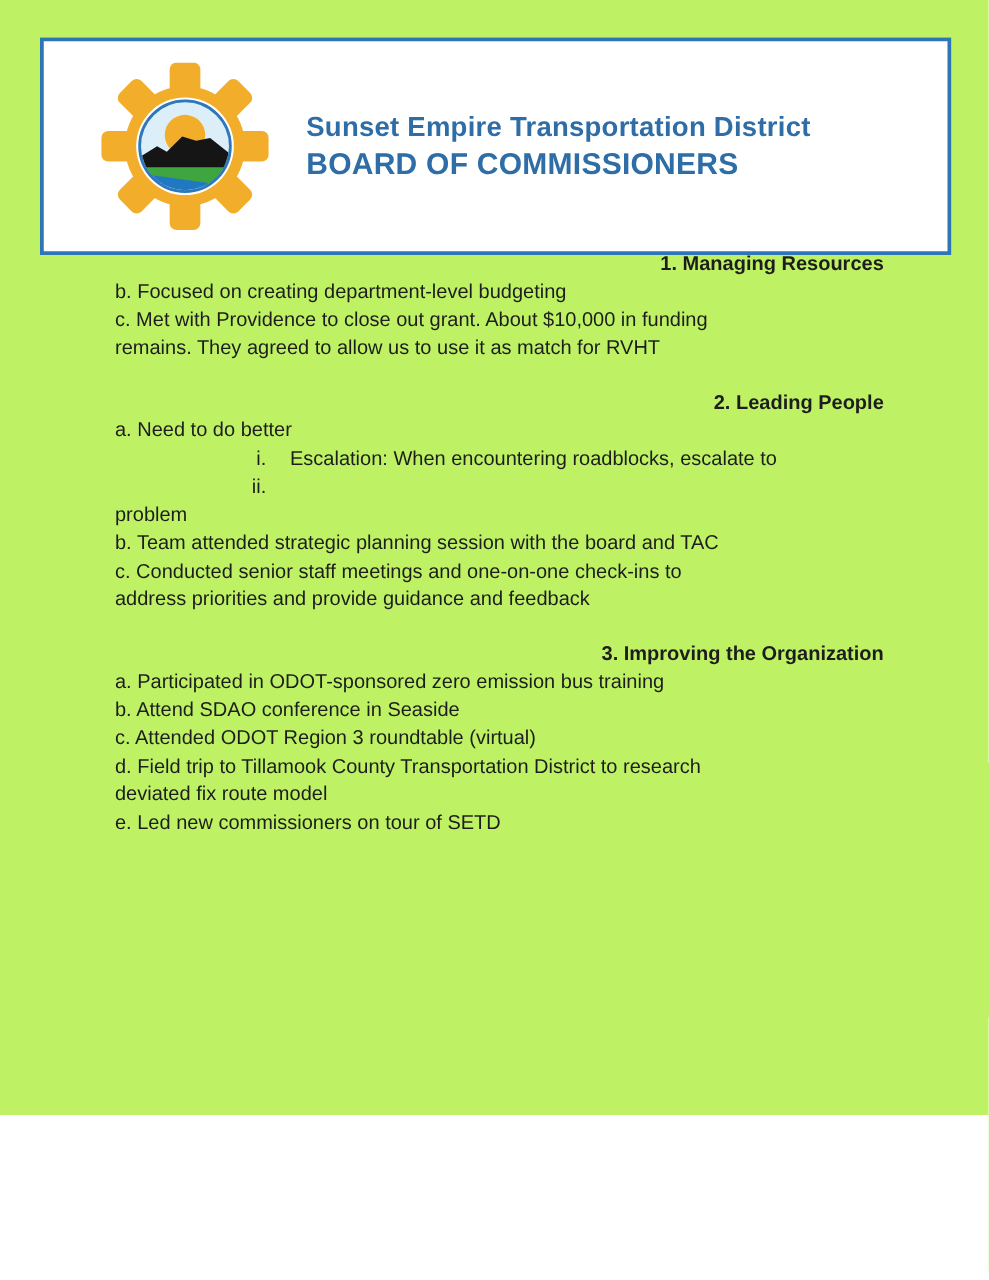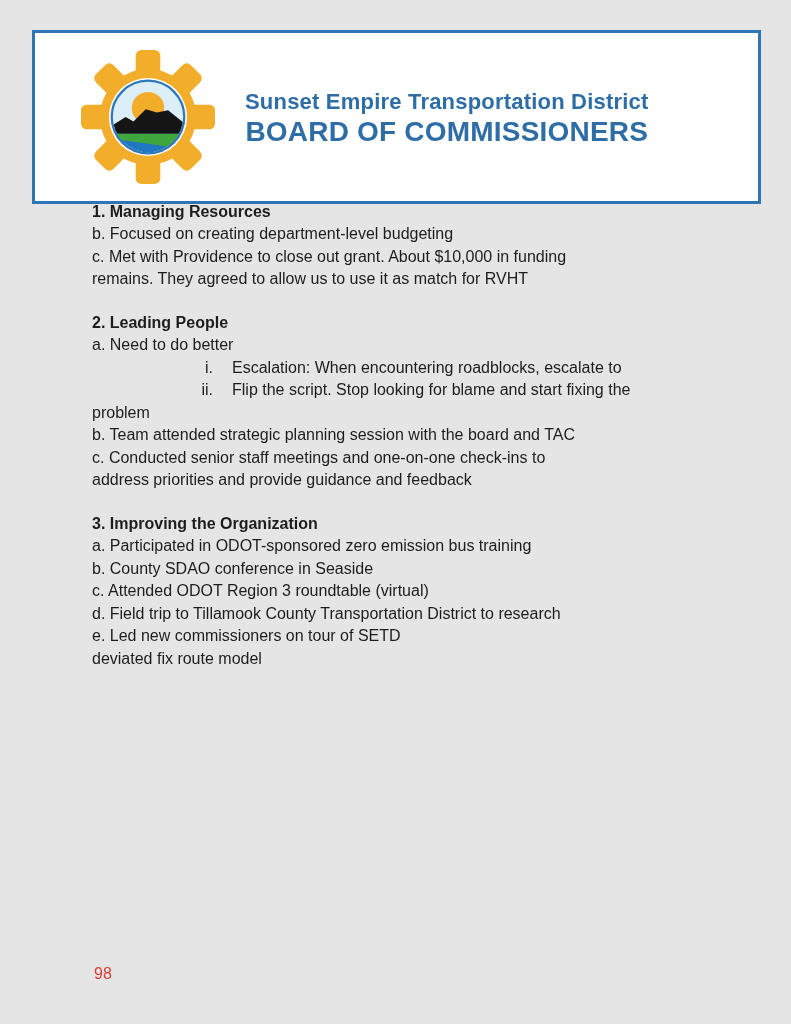--- a/index.html
+++ b/index.html
@@ -4,23 +4,23 @@
 <style>
   * { margin: 0; padding: 0; box-sizing: border-box; }
   html, body { background: #ffffff; }
   body {
     font-family: "Liberation Sans", "DejaVu Sans", sans-serif;
     color: #1d1d1d;
   }
   .page {
     position: relative;
     width: 791px;
-    height: 1024px;
+    height: 892px;
     margin: 0 auto;
-    background: #e5e5e5;
+    background: #bef264;
     overflow: hidden;
   }
 
   
   .header-box {
     position: absolute;
     left: 32px;
     top: 30px;
     width: 729px;
     height: 174px;
@@ -34,44 +34,43 @@
   .org-name {
     color: #2E6DA6;
     font-weight: bold;
     font-size: 22px;
     line-height: 28px;
     letter-spacing: 0.2px;
   }
   .board-line {
     color: #2E6DA6;
     font-weight: bold;
-    font-size: 28px;
+    font-size: 24px;
     line-height: 31px;
     letter-spacing: 0.2px;
-    text-align: center;
   }
 
   
   .content { padding: 52px 84px 0 92px; }
   .report-title {
     font-size: 27px;
     font-weight: bold;
     color: #000;
     line-height: 36px;
     letter-spacing: -0.2px;
     text-decoration: underline;
     text-decoration-thickness: 2px;
     text-underline-offset: 5px;
     display: inline-block;
   }
   .meta { margin-top: 24px; font-size: 16px; line-height: 22.5px; }
   .meta-label { font-weight: bold; }
   .section { margin-top: 21px; font-size: 16px; line-height: 22.5px; }
   .section p { margin: 0; }
-  .sec-heading { font-weight: bold; }
+  .sec-heading { font-weight: bold; text-align: right; }
   .ind { margin-left: 64px; }
   .roman-line { display: flex; }
   .roman-marker { flex: 0 0 121px; text-align: right; }
   .roman-text { padding-left: 19px; }
   .roman-cont { margin-left: 140px; }
 
   
   .page-number {
     position: absolute;
     left: 94px;
@@ -139,35 +138,34 @@
     
     <div class="section">
       <p class="sec-heading">2. Leading People</p>
       <p class="ind">a. Need to do better</p>
       <div class="roman-line">
         <span class="roman-marker">i.</span>
         <span class="roman-text">Escalation: When encountering roadblocks, escalate to</span>
       </div>
       <div class="roman-line">
         <span class="roman-marker">ii.</span>
-        <span class="roman-text">Flip the script. Stop looking for blame and start fixing the</span>
       </div>
       <p class="roman-cont">problem</p>
       <p class="ind">b. Team attended strategic planning session with the board and TAC</p>
       <p class="ind">c. Conducted senior staff meetings and one-on-one check-ins to</p>
       <p class="ind">address priorities and provide guidance and feedback</p>
     </div>
 
     
     <div class="section">
       <p class="sec-heading">3. Improving the Organization</p>
       <p class="ind">a. Participated in ODOT-sponsored zero emission bus training</p>
-      <p class="ind">b. County SDAO conference in Seaside</p>
+      <p class="ind">b. Attend SDAO conference in Seaside</p>
       <p class="ind">c. Attended ODOT Region 3 roundtable (virtual)</p>
       <p class="ind">d. Field trip to Tillamook County Transportation District to research</p>
+      <p class="ind">deviated fix route model</p>
       <p class="ind">e. Led new commissioners on tour of SETD</p>
-      <p class="ind">deviated fix route model</p>
     </div>
   </div>
 
   <div class="page-number">98</div>
 
 </div>
 
 </body></html>

